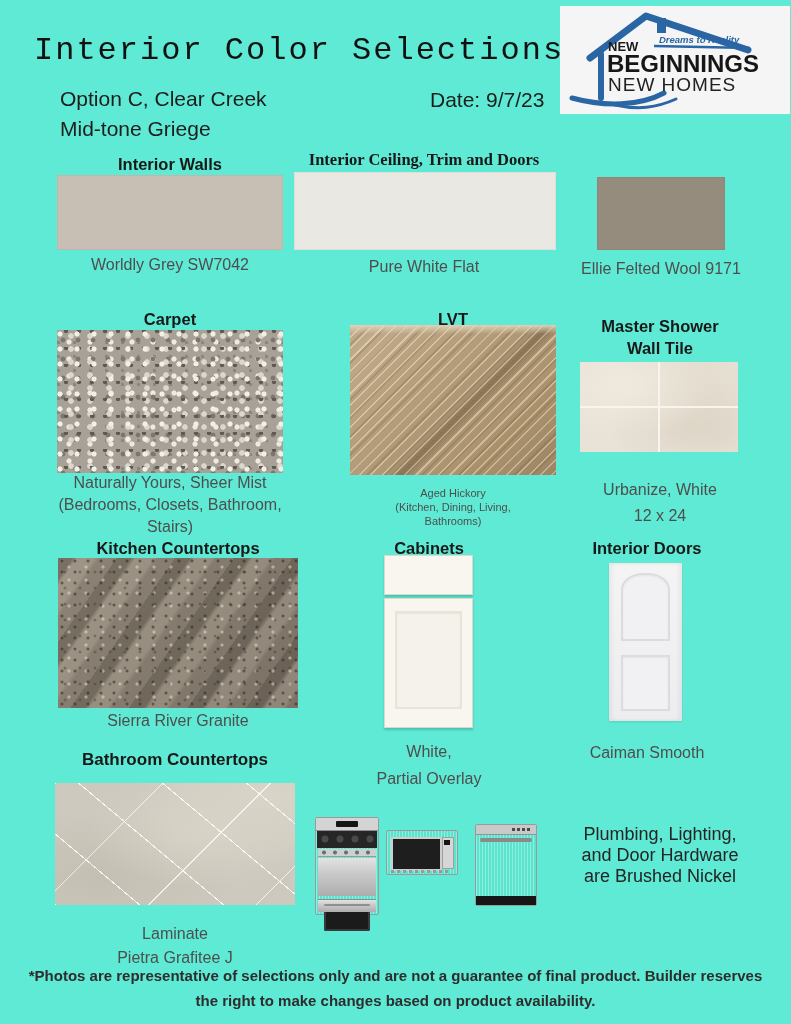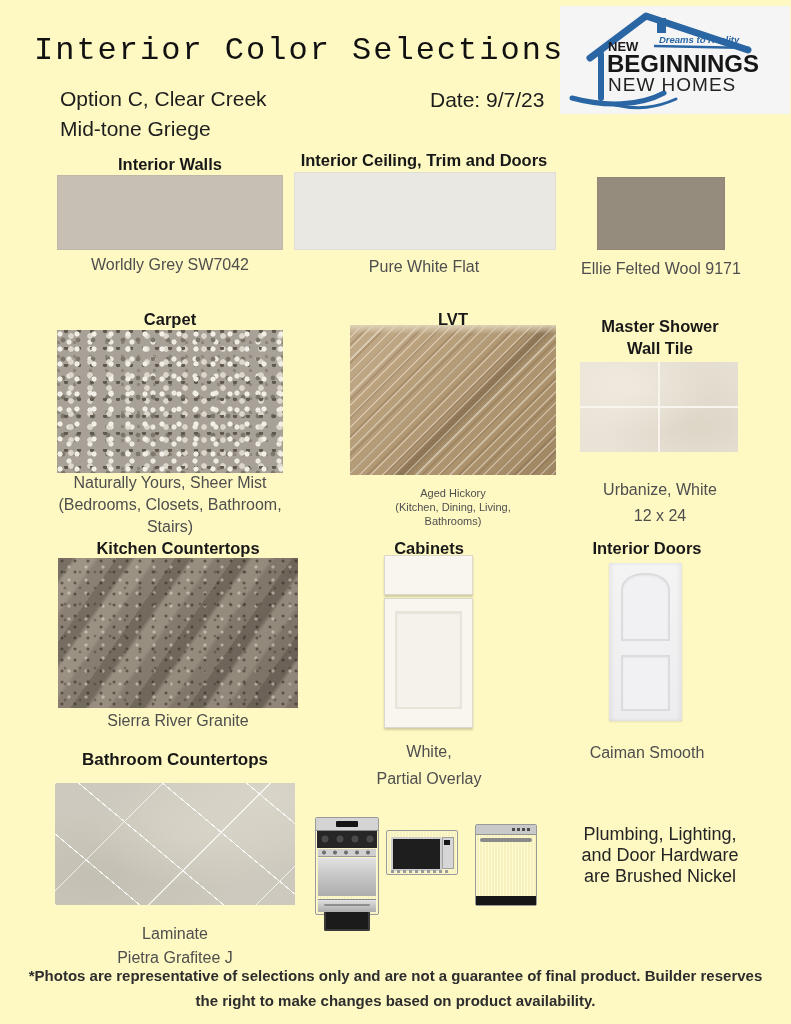--- a/index.html
+++ b/index.html
@@ -1,18 +1,18 @@
 <!DOCTYPE html>
 <html><head>
 <meta charset="utf-8">
 <style>
   html,body{margin:0;padding:0;background:#ffffff;}
   .page{
     position:relative; width:791px; height:1024px; margin:0 auto;
-    background:#fef9c3; overflow:hidden;
+    background:#5eead4; overflow:hidden;
     font-family:"Liberation Sans", sans-serif; color:#1c1c1c;
   }
   .abs{position:absolute;}
 
   
   .doc-title{
     left:34px; top:32px; width:540px;
     font-family:"Liberation Mono", monospace;
     font-size:32px; letter-spacing:2px; font-weight:500; color:#111;
     white-space:nowrap;
@@ -178,21 +178,21 @@
   </div>
 
   <div class="abs opt-line" style="top:87px;">Option C, Clear Creek</div>
   <div class="abs opt-line" style="top:117px;">Mid-tone Griege</div>
   <div class="abs date-line">Date: 9/7/23</div>
 
   <div class="abs sec-title" style="left:57px; top:153px; width:226px;">Interior Walls</div>
   <div class="abs swatch" style="left: 57px; top: 175px; width: 226px; height: 75px; background-color: rgb(199, 191, 180);"></div>
   <div class="abs caption" style="left:40px; top:254px; width:260px;">Worldly Grey SW7042</div>
 
-  <div class="abs sec-title" style="left:288px; top:149px; width:272px;">Interior Ceiling, Trim and Doors</div>
+  <div class="abs sec-title" style="left:288px; top:149px; width:272px;font-family:Liberation Serif, serif;">Interior Ceiling, Trim and Doors</div>
   <div class="abs swatch" style="left: 294px; top: 172px; width: 262px; height: 78px; background-color: rgb(234, 232, 226);"></div>
   <div class="abs caption" style="left:324px; top:256px; width:200px;">Pure White Flat</div>
 
   <div class="abs swatch" style="left: 597px; top: 177px; width: 128px; height: 73px; background-color: rgb(149, 140, 125);"></div>
   <div class="abs caption" style="left:571px; top:258px; width:180px;">Ellie Felted Wool 9171</div>
 
   <div class="abs sec-title" style="left:57px; top:308px; width:226px;">Carpet</div>
   <div class="abs carpet-img" style="left:57px; top:330px; width:226px; height:143px;"></div>
   <div class="abs caption" style="left:30px; top:472px; width:280px;">
     <div>Naturally Yours, Sheer Mist</div>

